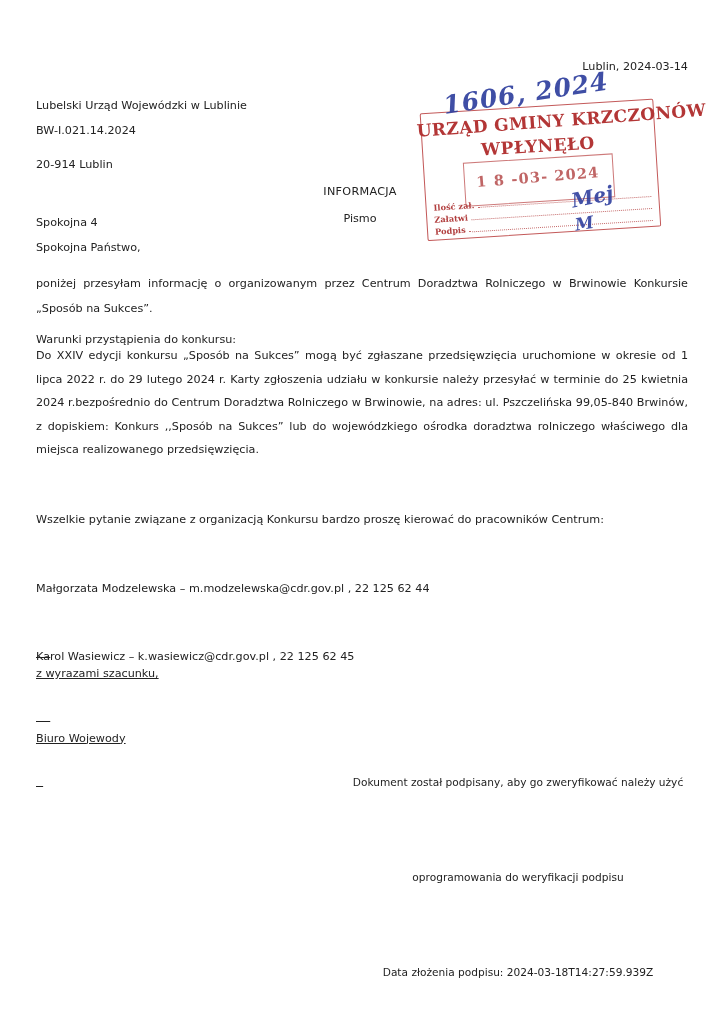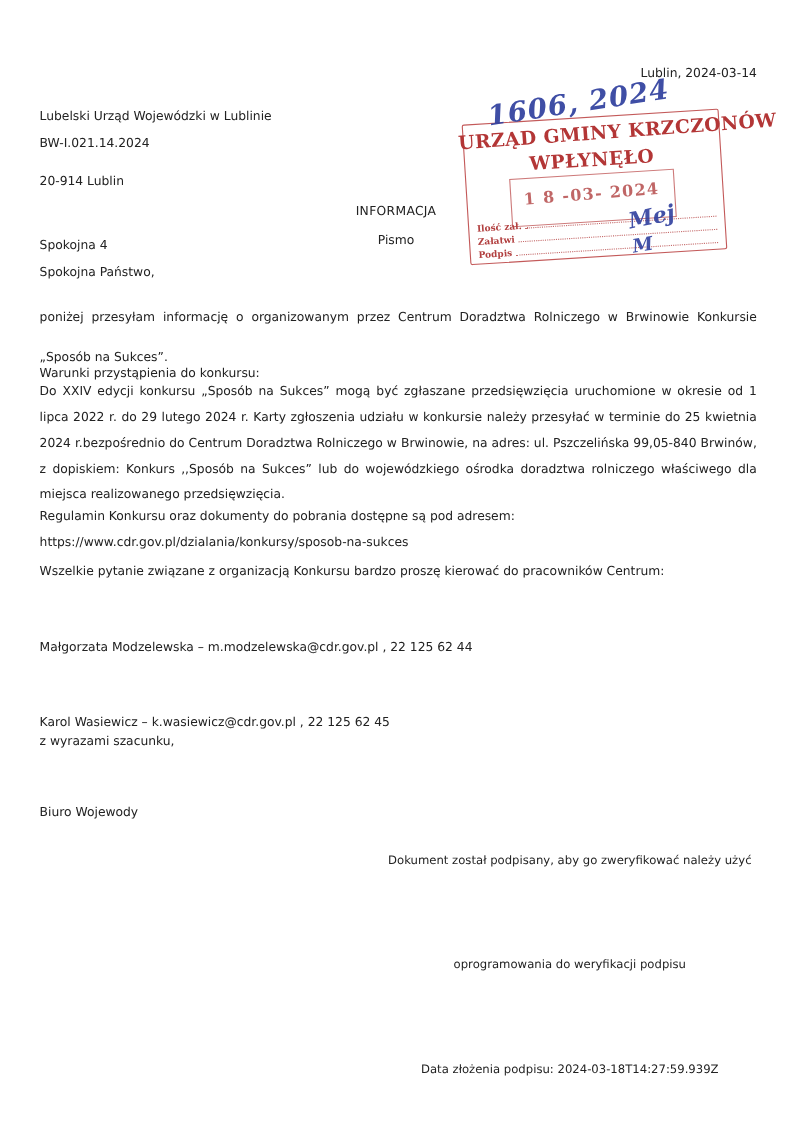--- a/index.html
+++ b/index.html
@@ -43,28 +43,28 @@
   #sender-block div { white-space: pre; }
   #date-line { left: 430px; top: 57px; width: 258px; text-align: right; }
   #ref-line { left: 36px; top: 121px; }
 
   
   #doc-title { left: 280px; top: 182px; width: 160px; text-align: center; letter-spacing: .3px; }
   #doc-subtitle { left: 280px; top: 209px; width: 160px; text-align: center; }
 
   
   #salutation { left: 36px; top: 238px; }
-  #intro-para { left: 36px; top: 271px; width: 652px; line-height: 36px; }
+  #intro-para { left: 36px; top: 271px; width: 652px; line-height: 25px; }
   #cond-head  { left: 36px; top: 330px; }
   #cond-para  { left: 36px; top: 344px; width: 652px; line-height: 23.5px; }
   #reg-para   { left: 36px; top: 458px; width: 560px; line-height: 23px; }
   #contact-head { left: 36px; top: 510px; }
   #contact-list { left: 36px; top: 533px; line-height: 22.5px; }
   #contact-list div { white-space: pre; }
-  #closing { left: 36px; top: 620px; line-height: 21.5px; }
+  #closing { left: 36px; top: 620px; line-height: 21.5px; text-decoration: underline; }
   #closing div { white-space: pre; }
 
   
   #esign { left: 318px; top: 698px; width: 400px; text-align: center; line-height: 21px; font-size: 10.6px; }
   #esign div { white-space: pre; margin-top: 32px; }
 
   
   #stamp-wrap {
     position: absolute;
     left: 419px;
@@ -203,21 +203,20 @@
   <div class="tx" id="doc-subtitle">Pismo</div>
 
   <div class="tx" id="salutation">Spokojna Państwo,</div>
 
   <div class="block just" id="intro-para">poniżej przesyłam informację o organizowanym przez Centrum Doradztwa Rolniczego w Brwinowie  Konkursie „Sposób na Sukces”.</div>
 
   <div class="tx" id="cond-head">Warunki przystąpienia do konkursu:</div>
 
   <div class="block just" id="cond-para">Do XXIV edycji konkursu „Sposób na Sukces” mogą być zgłaszane przedsięwzięcia uruchomione w okresie od 1 lipca 2022 r. do 29 lutego 2024 r. Karty zgłoszenia udziału w konkursie należy przesyłać w terminie do 25 kwietnia 2024 r.bezpośrednio do Centrum Doradztwa Rolniczego w Brwinowie, na adres: ul. Pszczelińska 99,05-840 Brwinów, z dopiskiem: Konkurs ,,Sposób na Sukces” lub do wojewódzkiego ośrodka doradztwa rolniczego właściwego dla miejsca realizowanego przedsięwzięcia.</div>
 
-  <div class="block" id="reg-para">Regulamin Konkursu oraz dokumenty do pobrania dostępne są pod adresem: https://www.cdr.gov.pl/dzialania/konkursy/sposob-na-sukces</div>
 
   <div class="tx" id="contact-head">Wszelkie pytanie związane z organizacją Konkursu bardzo proszę kierować do pracowników Centrum:</div>
 
   <div class="tx" id="contact-list">
     <div>Małgorzata Modzelewska – m.modzelewska@cdr.gov.pl , 22 125 62 44</div>
     <div>Karol Wasiewicz – k.wasiewicz@cdr.gov.pl , 22 125 62 45</div>
   </div>
 
   <div class="tx" id="closing">
     <div>z wyrazami szacunku,</div>

